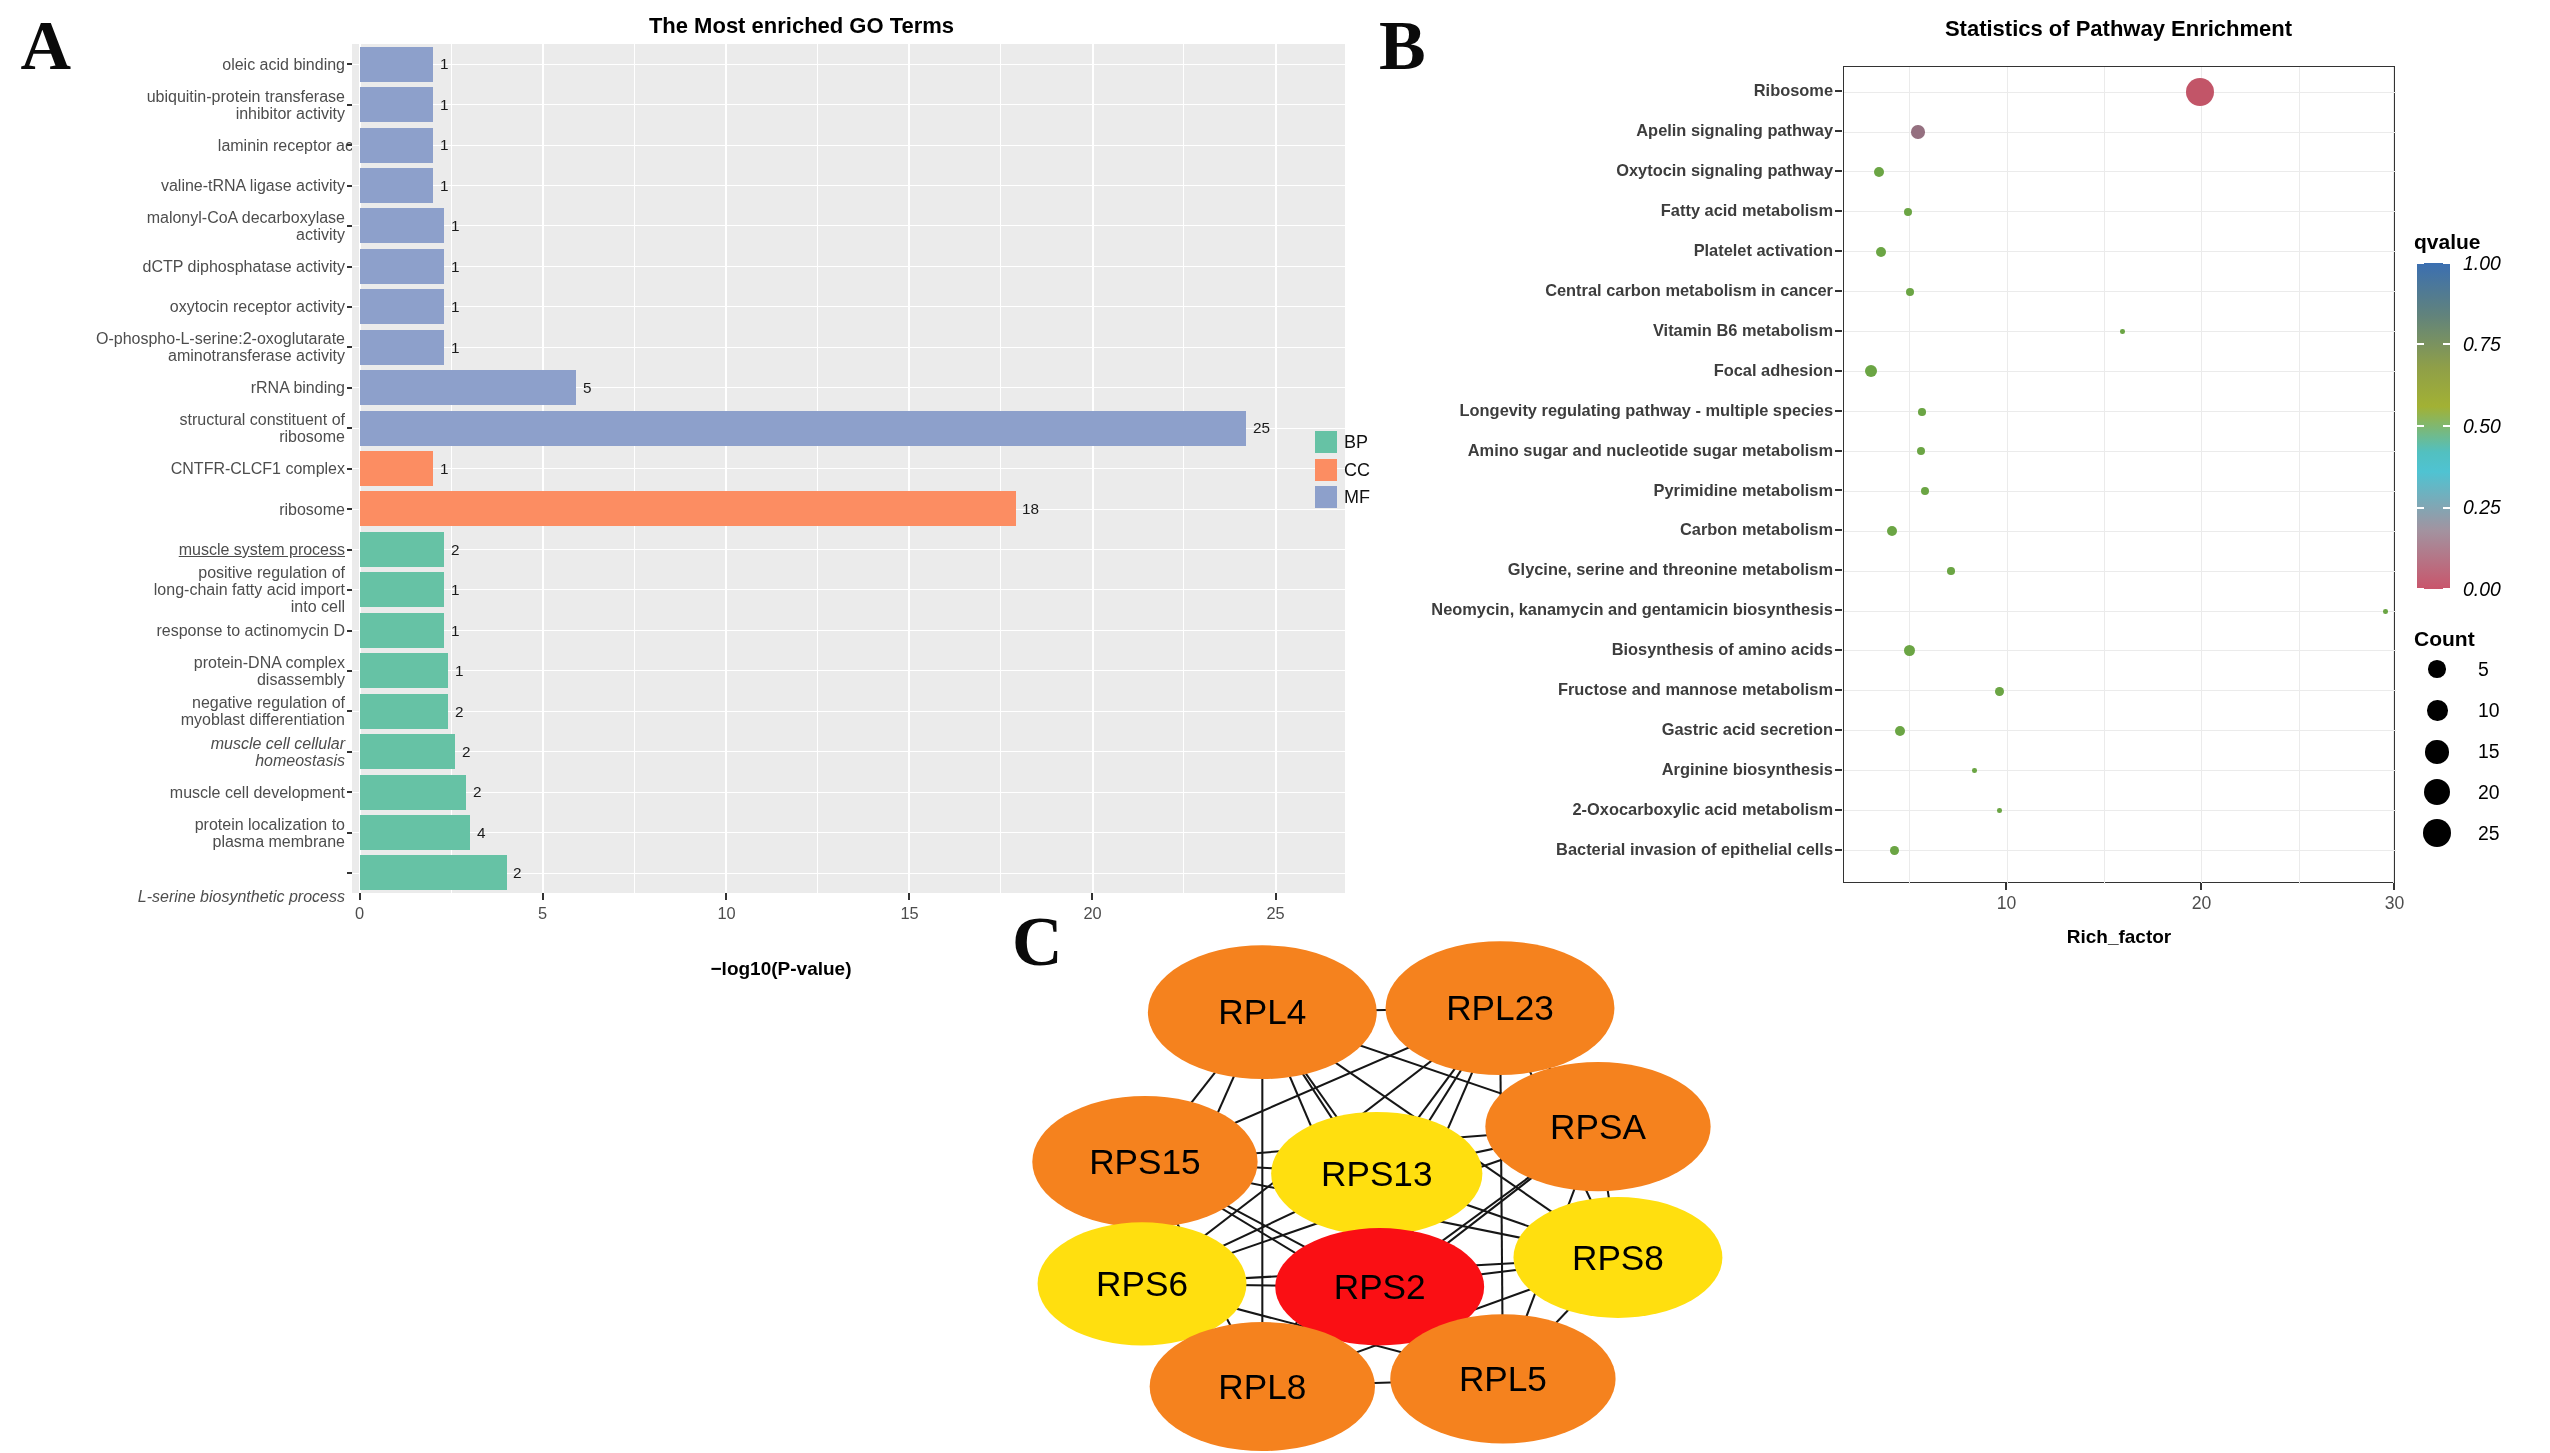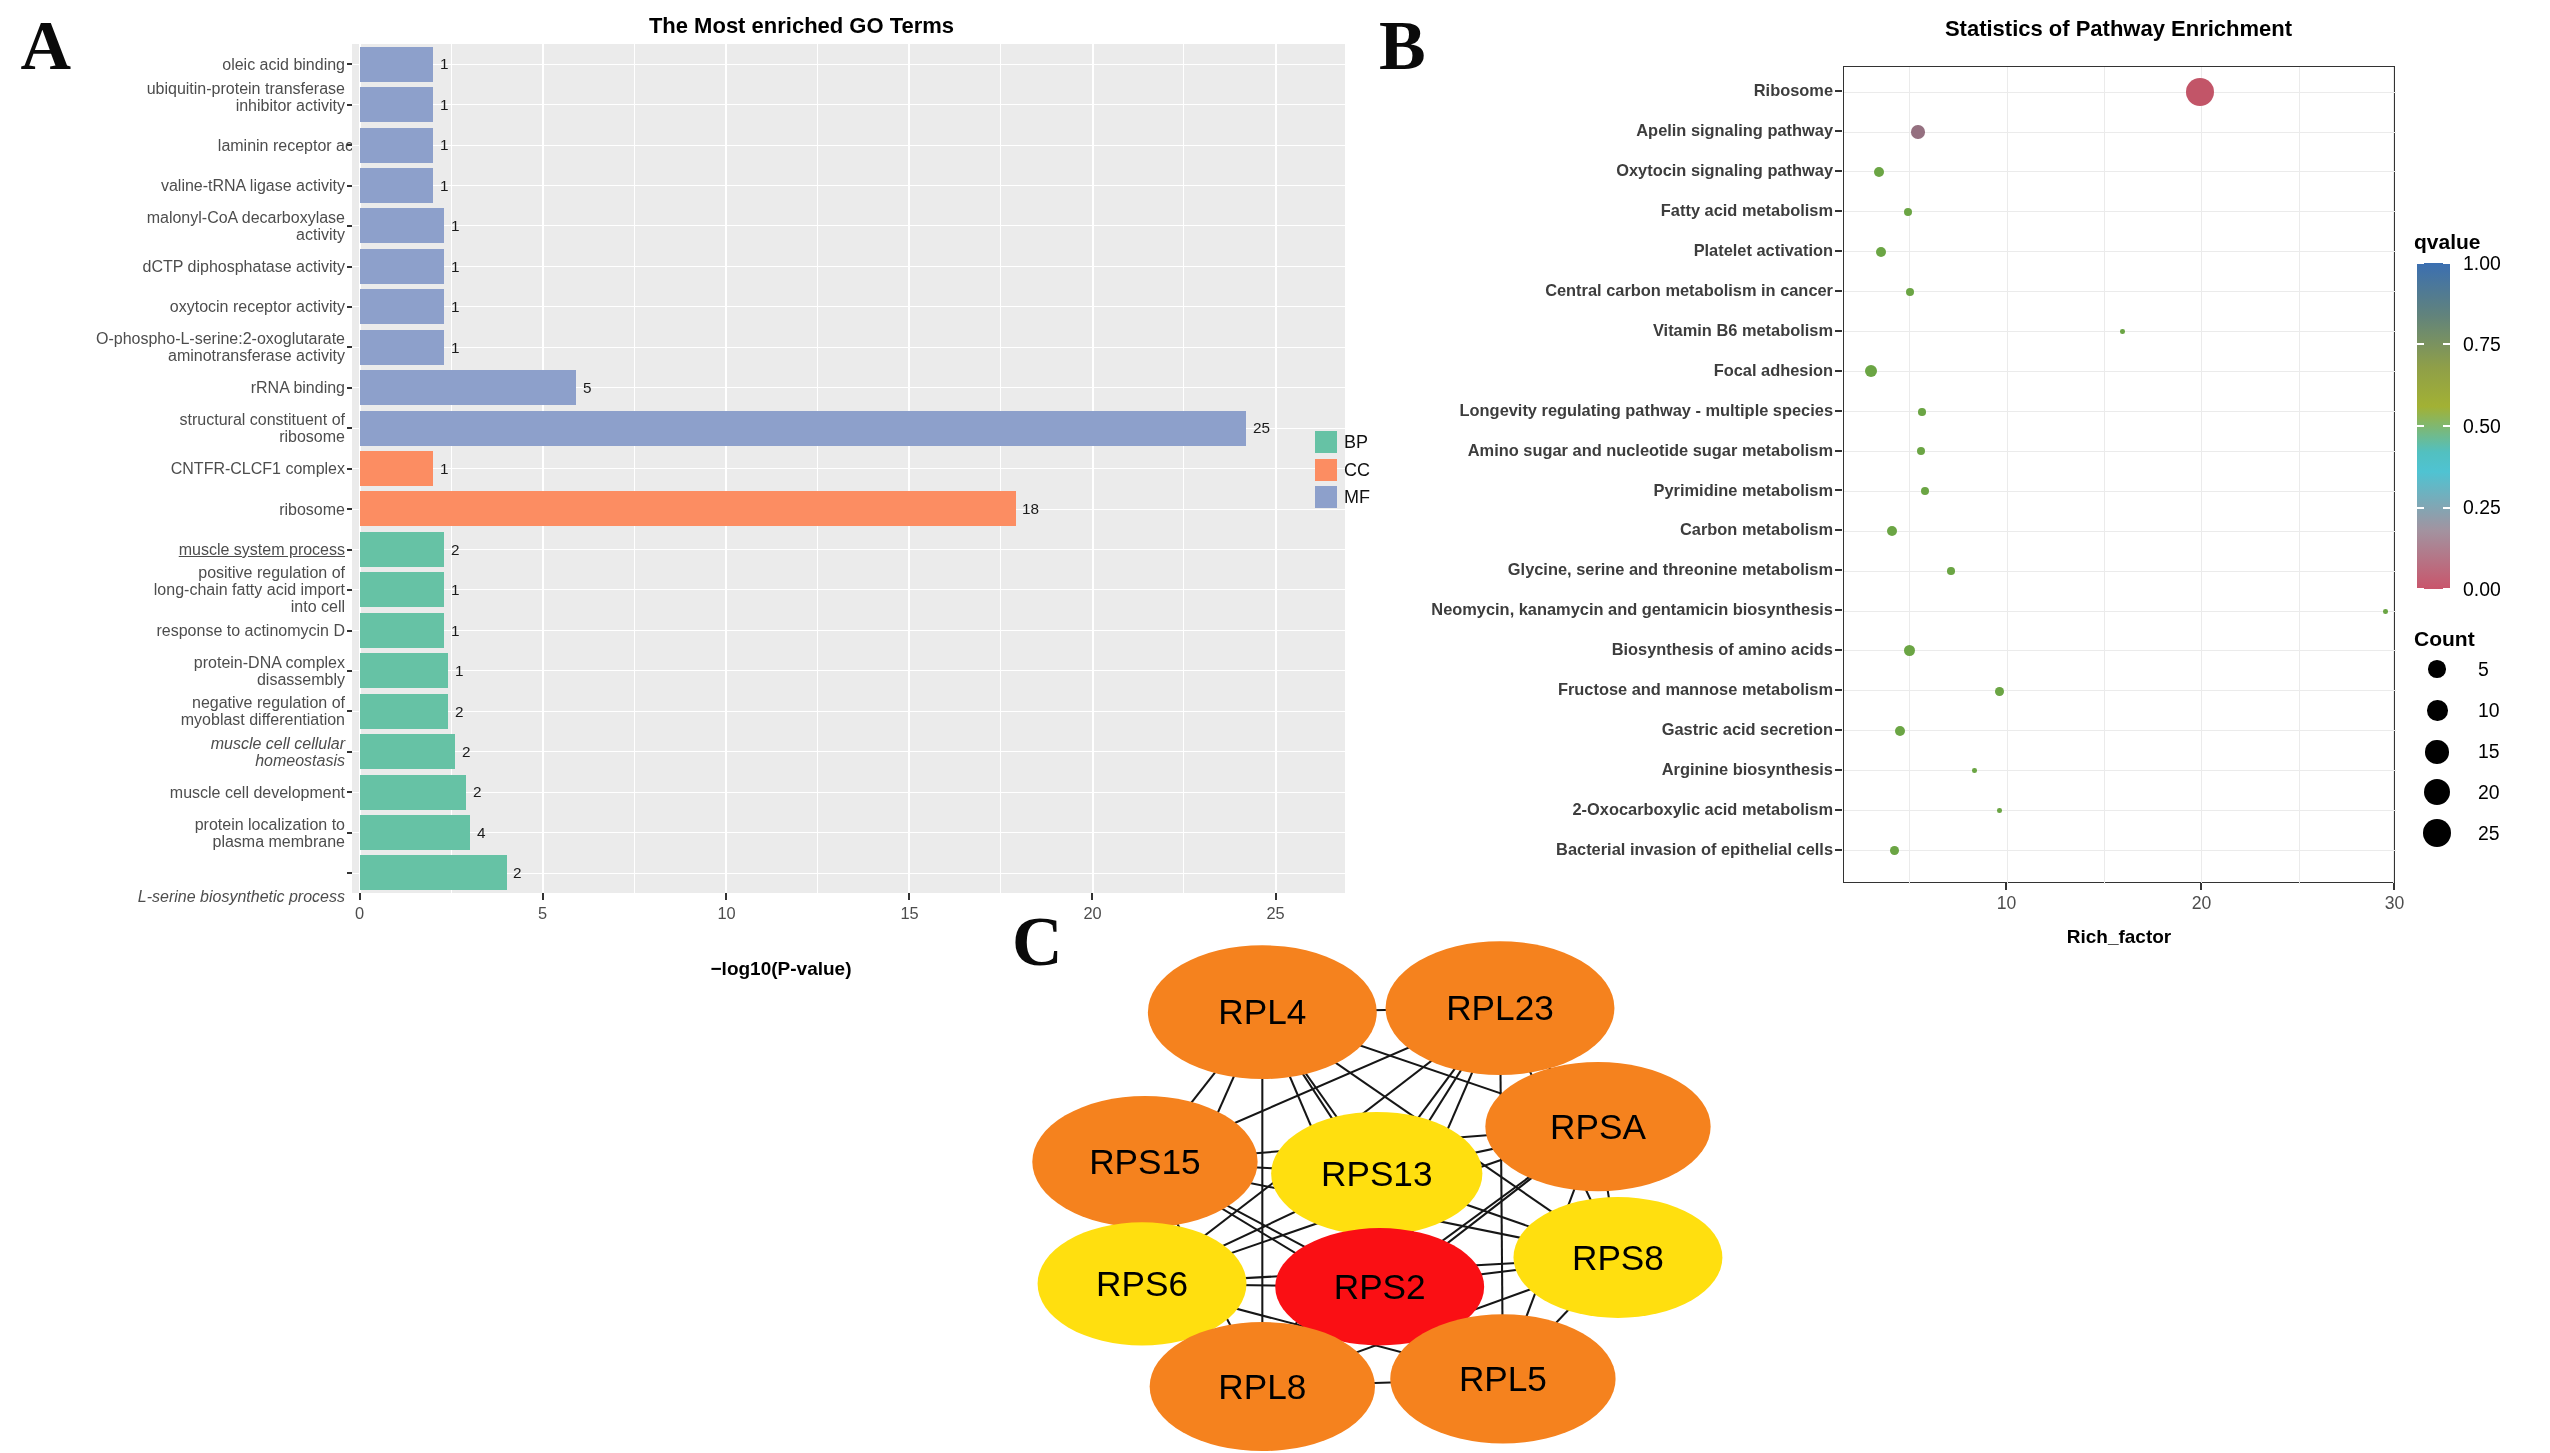--- a/index.html
+++ b/index.html
@@ -27,21 +27,21 @@
   .dot{position:absolute;border-radius:50%;}
   svg text{font-family:"Liberation Sans",sans-serif;}
 </style>
 </head>
 <body>
 
 <div class="abs panel-letter" style="left:20.5px;top:10.6px;">A</div>
 <div class="abs chart-title" style="left:508px;top:13px;width:587px;">The Most enriched GO Terms</div>
 <div id="ylabsA" class="abs" style="left:0;top:44px;width:345px;height:849px;">
     <div class="ylabA" style="top: 11.7px;">oleic acid binding</div>
-    <div class="ylabA" style="top: 36px;">ubiquitin-protein transferase
+    <div class="ylabA" style="top: 44px;">ubiquitin-protein transferase
 inhibitor activity</div>
     <div class="ylabA" style="top: 93px; padding-left: 40px;">laminin receptor activity</div>
     <div class="ylabA" style="top: 133px;">valine-tRNA ligase activity</div>
     <div class="ylabA" style="top: 165px;">malonyl-CoA decarboxylase
 activity</div>
     <div class="ylabA" style="top: 214px;">dCTP diphosphatase activity</div>
     <div class="ylabA" style="top: 254px;">oxytocin receptor activity</div>
     <div class="ylabA" style="top: 286px;">O-phospho-L-serine:2-oxoglutarate
 aminotransferase activity</div>
     <div class="ylabA" style="top: 335px;">rRNA binding</div>
@@ -293,21 +293,21 @@
     <div class="xticklabB" style="left: 1983px; top: 893px; width: 47px;">10</div>
     <div class="tickmark" style="left: 2200px; top: 883px; width: 1.8px; height: 7px;"></div>
     <div class="xticklabB" style="left: 2178px; top: 893px; width: 47px;">20</div>
     <div class="tickmark" style="left: 2393px; top: 883px; width: 1.8px; height: 7px;"></div>
     <div class="xticklabB" style="left: 2371px; top: 893px; width: 47px;">30</div>
   </div>
 <div class="abs axis-title" style="left:1943px;top:926px;width:352px;">Rich_factor</div>
 
 <div class="abs legend-title" style="left:2414px;top:230px;">qvalue</div>
 <div id="qvGradient" class="abs" style="left: 2417px; top: 263px; width: 33px; height: 326px; background: linear-gradient(rgb(59, 111, 177) 0%, rgb(97, 131, 124) 16%, rgb(143, 159, 72) 32%, rgb(162, 177, 52) 44%, rgb(82, 192, 192) 58%, rgb(79, 195, 210) 64%, rgb(162, 147, 160) 82%, rgb(201, 85, 107) 100%);"></div>
-<div id="qvLabels" class="abs" style="left:0;top:0;width:2550px;height:646px;">
+<div id="qvLabels" class="abs" style="left:0;top:0;width:2550px;height:646px;font-style:italic;">
     <div style="position: absolute; left: 2417px; top: 262px; width: 7px; height: 2.3px; background: rgb(255, 255, 255);"></div>
     <div style="position: absolute; left: 2443px; top: 262px; width: 7px; height: 2.3px; background: rgb(255, 255, 255);"></div>
     <div class="qv-lab" style="left: 2463px; top: 254px;">1.00</div>
     <div style="position: absolute; left: 2417px; top: 343px; width: 7px; height: 2.3px; background: rgb(255, 255, 255);"></div>
     <div style="position: absolute; left: 2443px; top: 343px; width: 7px; height: 2.3px; background: rgb(255, 255, 255);"></div>
     <div class="qv-lab" style="left: 2463px; top: 335px;">0.75</div>
     <div style="position: absolute; left: 2417px; top: 425px; width: 7px; height: 2.3px; background: rgb(255, 255, 255);"></div>
     <div style="position: absolute; left: 2443px; top: 425px; width: 7px; height: 2.3px; background: rgb(255, 255, 255);"></div>
     <div class="qv-lab" style="left: 2463px; top: 417px;">0.50</div>
     <div style="position: absolute; left: 2417px; top: 507px; width: 7px; height: 2.3px; background: rgb(255, 255, 255);"></div>

